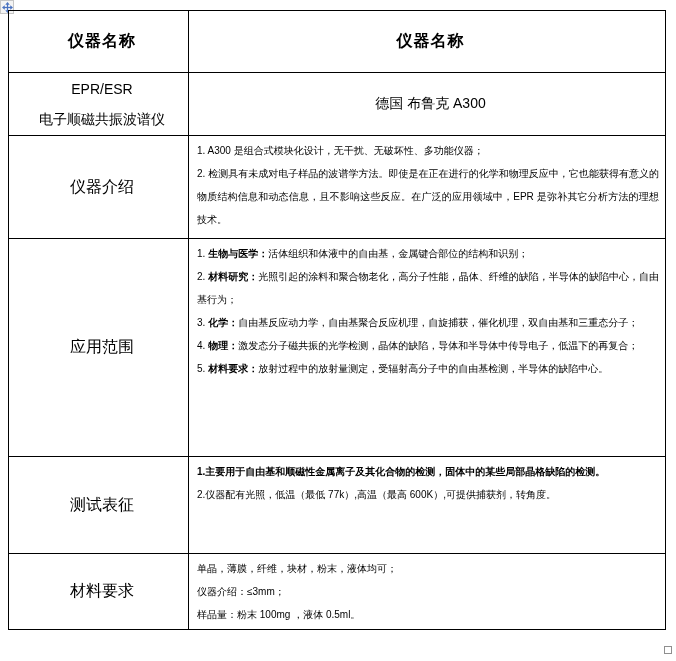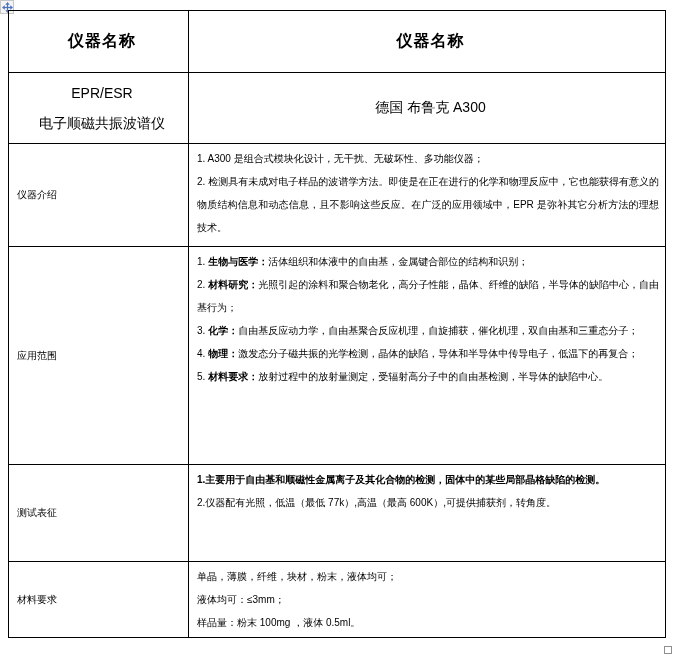--- a/index.html
+++ b/index.html
@@ -24,31 +24,31 @@
     border-collapse:collapse;table-layout:fixed;
   }
   table.spec td{
     border:1px solid #000;box-sizing:border-box;overflow:hidden;
     word-break:break-all;
     padding-left:8px;
   }
   col.c1{width:180px;}
   col.c2{width:477px;}
   tr.r-hdr{height:62px;}
-  tr.r-name{height:71px;}
+  tr.r-name{height:63px;}
   tr.r-intro{height:103px;}
   tr.r-app{height:218px;}
   tr.r-test{height:97px;}
   tr.r-mat{height:70px;}
   .hdr-cell{
     font-size:16px;font-weight:bold;text-align:center;vertical-align:middle;
     letter-spacing:1px;
   }
   .label-cell{
-    font-size:10px;text-align:left;vertical-align:middle;
+    font-size:16px;text-align:center;vertical-align:middle;
   }
   .name-cell{
     font-size:14px;text-align:center;vertical-align:middle;line-height:30px;
   }
   .center-cell{
     font-size:14px;text-align:center;vertical-align:middle;margin-left:30px;
   }
   .content-cell{
     font-size:10px;line-height:23px;padding:3px 6px;vertical-align:top;
     text-align:justify;
@@ -118,21 +118,21 @@
     <td class="content-cell">
       <p><span></span><b>1.主要用于自由基和顺磁性金属离子及其化合物的检测，固体中的某些局部晶格缺陷的检测。</b><span></span></p>
       <p><span></span><b></b><span>2.仪器配有光照，低温（最低 77k）,高温（最高 600K）,可提供捕获剂，转角度。</span></p>
     </td>
   </tr>
 
   <tr class="r-mat">
     <td class="label-cell">材料要求</td>
     <td class="content-cell">
       <p><span></span><b></b><span>单晶，薄膜，纤维，块材，粉末，液体均可；</span></p>
-      <p><span></span><b></b><span>液体均可：≤3mm；</span></p>
+      <p><span></span><b></b><span>仪器介绍：≤3mm；</span></p>
       <p><span></span><b></b><span>样品量：粉末 100mg ，液体 0.5ml。</span></p>
     </td>
   </tr>
 </tbody>
   </table>
 
 <div class="resize-handle">
   <span></span>
 </div>
 

